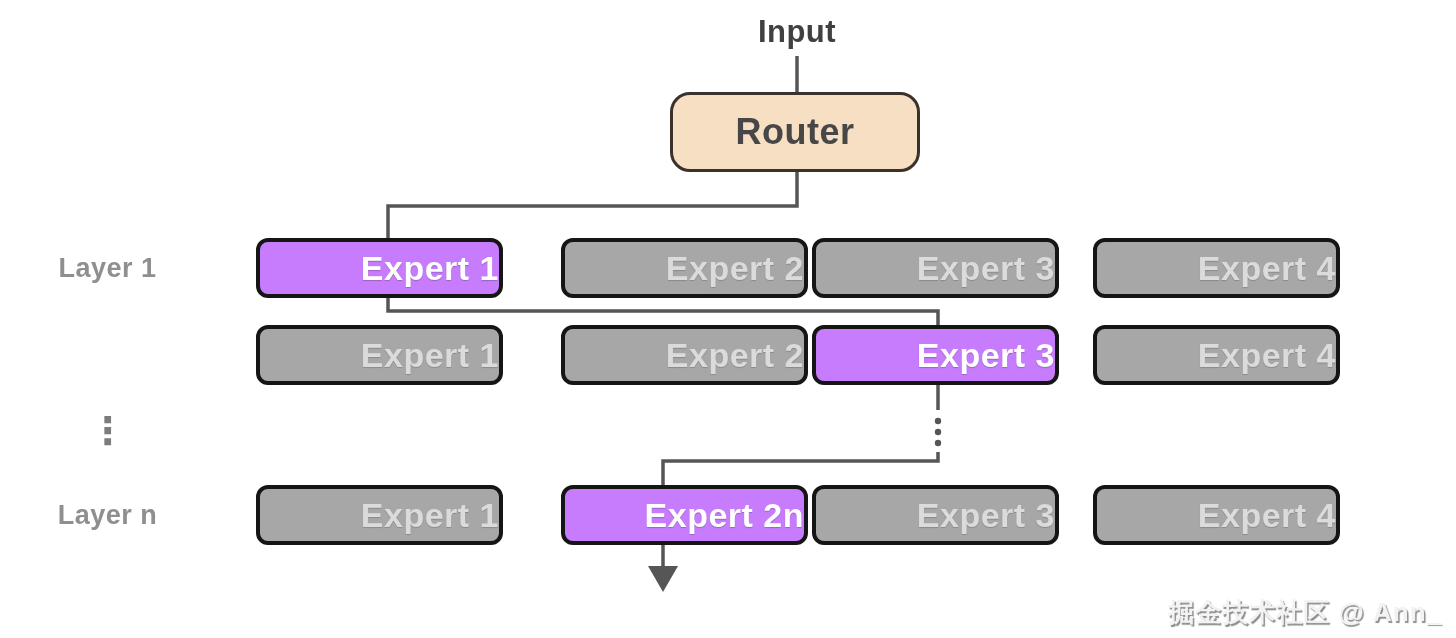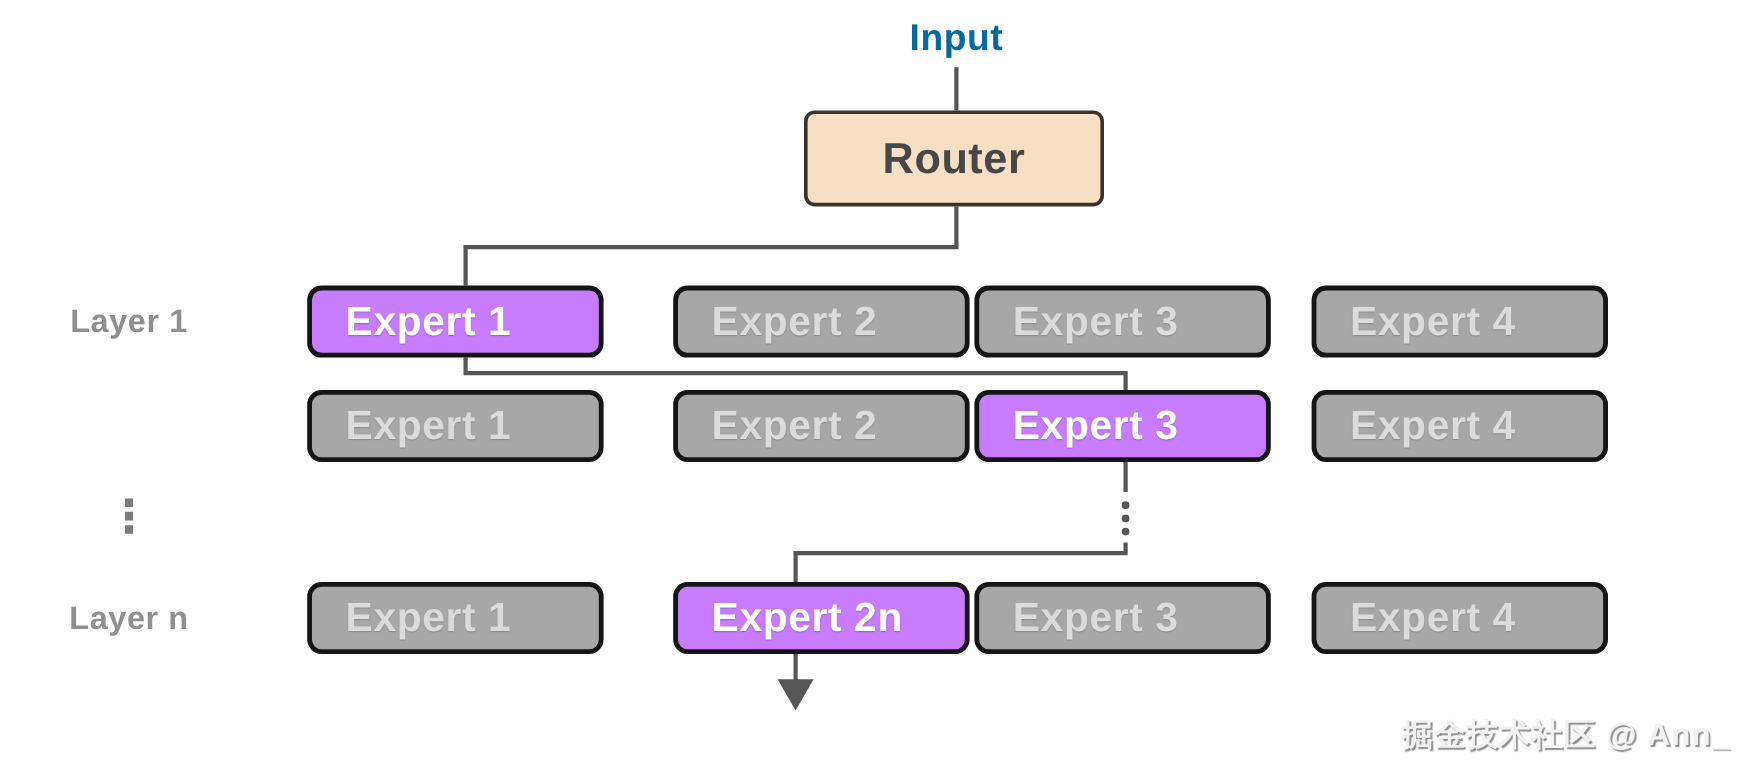--- a/index.html
+++ b/index.html
@@ -10,31 +10,31 @@
     font-family:"Liberation Sans","DejaVu Sans",sans-serif;
     overflow:hidden;
   }
   .wires{position:absolute;left:0;top:0;width:1456px;height:638px;pointer-events:none;}
   .wire{stroke:var(--line,#565656);stroke-width:3.5;fill:none;}
   .wire-dot{fill:var(--line,#565656);}
   .arrowhead{fill:var(--line,#565656);}
 
   .io-label{
     position:absolute;width:200px;text-align:center;
-    font-size:31px;font-weight:800;color:#0369a1;
+    font-size:31px;font-weight:800;color:#404040;
     letter-spacing:.5px;
   }
   .input-label{left:697px;top:14px;}
   .output-label{left:563px;top:597px;}
 
   .router{
     position:absolute;left:670px;top:92px;width:250px;height:80px;
     background:var(--router-fill,#f7dfc3);
     border:3.5px solid var(--router-border,#3b332b);
-    border-radius:9px;
+    border-radius:20px;
     display:flex;align-items:center;justify-content:center;
     box-sizing:border-box;
   }
   .router span{
     font-size:36px;font-weight:800;color:var(--router-text,#474747);
     letter-spacing:.5px;
   }
 
   .layer-label{
     position:absolute;left:40px;width:135px;height:60px;
@@ -43,23 +43,22 @@
     letter-spacing:.5px;
     text-align:center;
   }
   .row1{top:238px;} .row2{top:325px;} .rown{top:485px;}
 
   .expert{
     position:absolute;width:247px;height:60px;
     background:var(--box-gray,#a7a7a7);
     border:4px solid var(--box-border,#151515);
     border-radius:12px;
-    display:flex;align-items:center;justify-content:flex-start;
+    display:flex;align-items:center;justify-content:flex-end;
     box-sizing:border-box;
-    padding-left:28px;
   }
   .expert span{
     font-size:34px;font-weight:800;
     color:var(--expert-text-gray,#dbdbdb);
     text-shadow:0 1px 1px rgba(0,0,0,.18);
     letter-spacing:.5px;
   }
   .expert.highlight{background:var(--accent-purple,#c67cfc);}
   .expert.highlight span{color:var(--expert-text,#ffffff);text-shadow:0 1px 1px rgba(0,0,0,.22);}
   .c1{left:256px;} .c2{left:561px;} .c3{left:812px;} .c4{left:1093px;}

